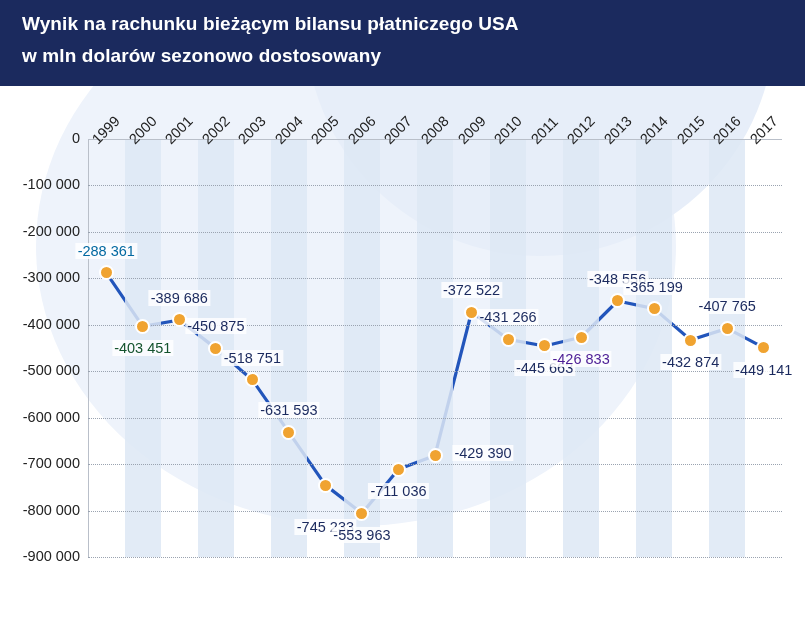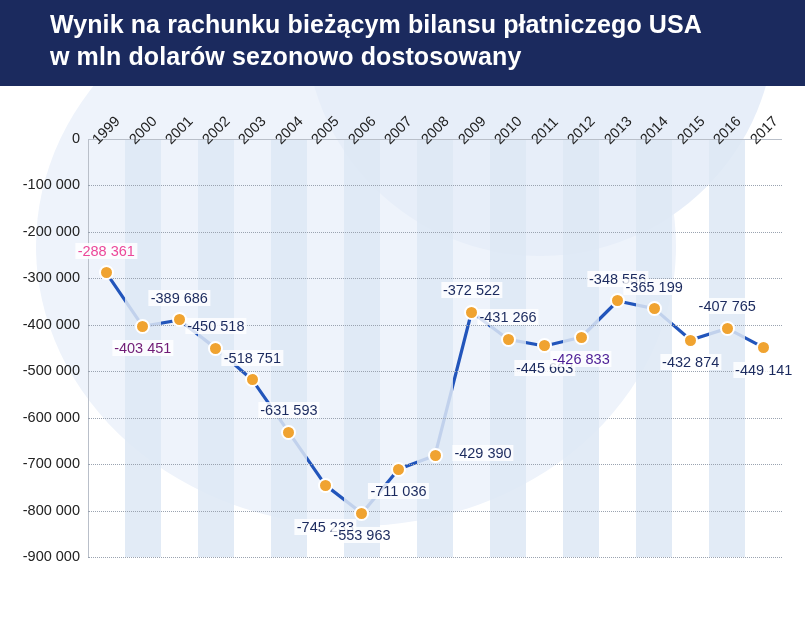--- a/index.html
+++ b/index.html
@@ -24,26 +24,25 @@
     position: absolute;
     left: 0; top: 0;
     width: 805px;
     height: 86px;
     background: #1b2a5e;
     box-sizing: border-box;
     padding: 8px 14px 0 22px;
   }
   .header-title {
     color: #ffffff;
-    font-size: 25px;
+    font-size: 19px;
     font-weight: bold;
     line-height: 32px;
     letter-spacing: 0.1px;
     white-space: pre-line;
-    margin-left: 28px;
   }
   
   .chart-area {
     position: absolute;
     left: 0; top: 86px;
     width: 805px;
     height: 500px;
     background: #ffffff;
     overflow: hidden;
   }
@@ -211,27 +210,27 @@
         <div class="xtick" style="left: 377.526px; top: -8px;">2009</div>
         <div class="xtick" style="left: 414.053px; top: -8px;">2010</div>
         <div class="xtick" style="left: 450.579px; top: -8px;">2011</div>
         <div class="xtick" style="left: 487.105px; top: -8px;">2012</div>
         <div class="xtick" style="left: 523.632px; top: -8px;">2013</div>
         <div class="xtick" style="left: 560.158px; top: -8px;">2014</div>
         <div class="xtick" style="left: 596.684px; top: -8px;">2015</div>
         <div class="xtick" style="left: 633.211px; top: -8px;">2016</div>
         <div class="xtick" style="left: 669.737px; top: -8px;">2017</div>
         <div class="dot" style="left: 18.2632px; top: 133.928px; background: rgb(240, 163, 48);"></div>
-        <div class="dlabel" style="left: 18.2632px; top: 111.928px; color: #ec4899;">-288 361</div>
+        <div class="dlabel" style="left: 18.2632px; top: 111.928px; color: #0369a1;">-288 361</div>
         <div class="dot" style="left: 54.7895px; top: 187.381px; background: rgb(240, 163, 48);"></div>
-        <div class="dlabel" style="left: 54.7895px; top: 209.381px; color: #701a75;">-403 451</div>
+        <div class="dlabel" style="left: 54.7895px; top: 209.381px; color: #14532d;">-403 451</div>
         <div class="dot" style="left: 91.3158px; top: 180.987px; background: rgb(240, 163, 48);"></div>
         <div class="dlabel" style="left: 91.3158px; top: 158.987px; color: rgb(27, 42, 94);">-389 686</div>
         <div class="dot" style="left: 127.842px; top: 209.369px; background: rgb(240, 163, 48);"></div>
-        <div class="dlabel" style="left: 127.842px; top: 187.369px; color: rgb(27, 42, 94);">-450 518</div>
+        <div class="dlabel" style="left: 127.842px; top: 187.369px; color: rgb(27, 42, 94);">-450 875</div>
         <div class="dot" style="left: 164.368px; top: 240.931px; background: rgb(240, 163, 48);"></div>
         <div class="dlabel" style="left: 164.368px; top: 218.931px; color: rgb(27, 42, 94);">-518 751</div>
         <div class="dot" style="left: 200.895px; top: 293.34px; background: rgb(240, 163, 48);"></div>
         <div class="dlabel" style="left: 200.895px; top: 271.34px; color: rgb(27, 42, 94);">-631 593</div>
         <div class="dot" style="left: 237.421px; top: 346.119px; background: rgb(240, 163, 48);"></div>
         <div class="dlabel" style="left: 237.421px; top: 368.119px; color: rgb(27, 42, 94); margin-top: 20px;">-745 233</div>
         <div class="dot" style="left: 273.947px; top: 374.325px; background: rgb(240, 163, 48);"></div>
         <div class="dlabel" style="left: 273.947px; top: 396.325px; color: rgb(27, 42, 94);">-553 963</div>
         <div class="dot" style="left: 310.474px; top: 330.237px; background: rgb(240, 163, 48);"></div>
         <div class="dlabel" style="left: 310.474px; top: 352.237px; color: rgb(27, 42, 94);">-711 036</div>

